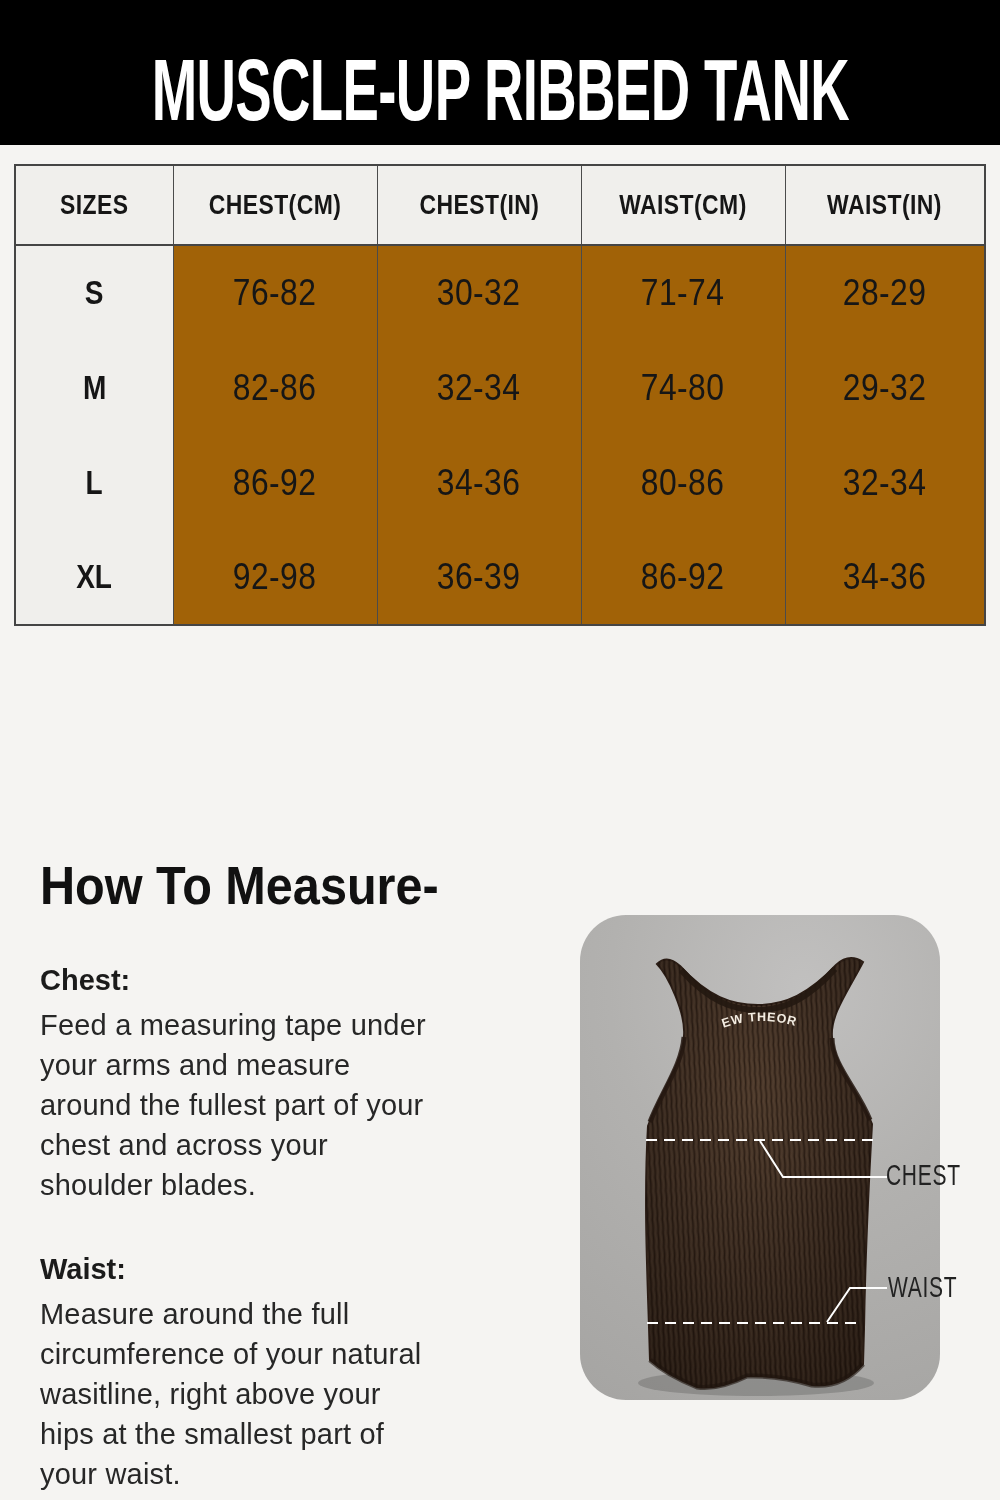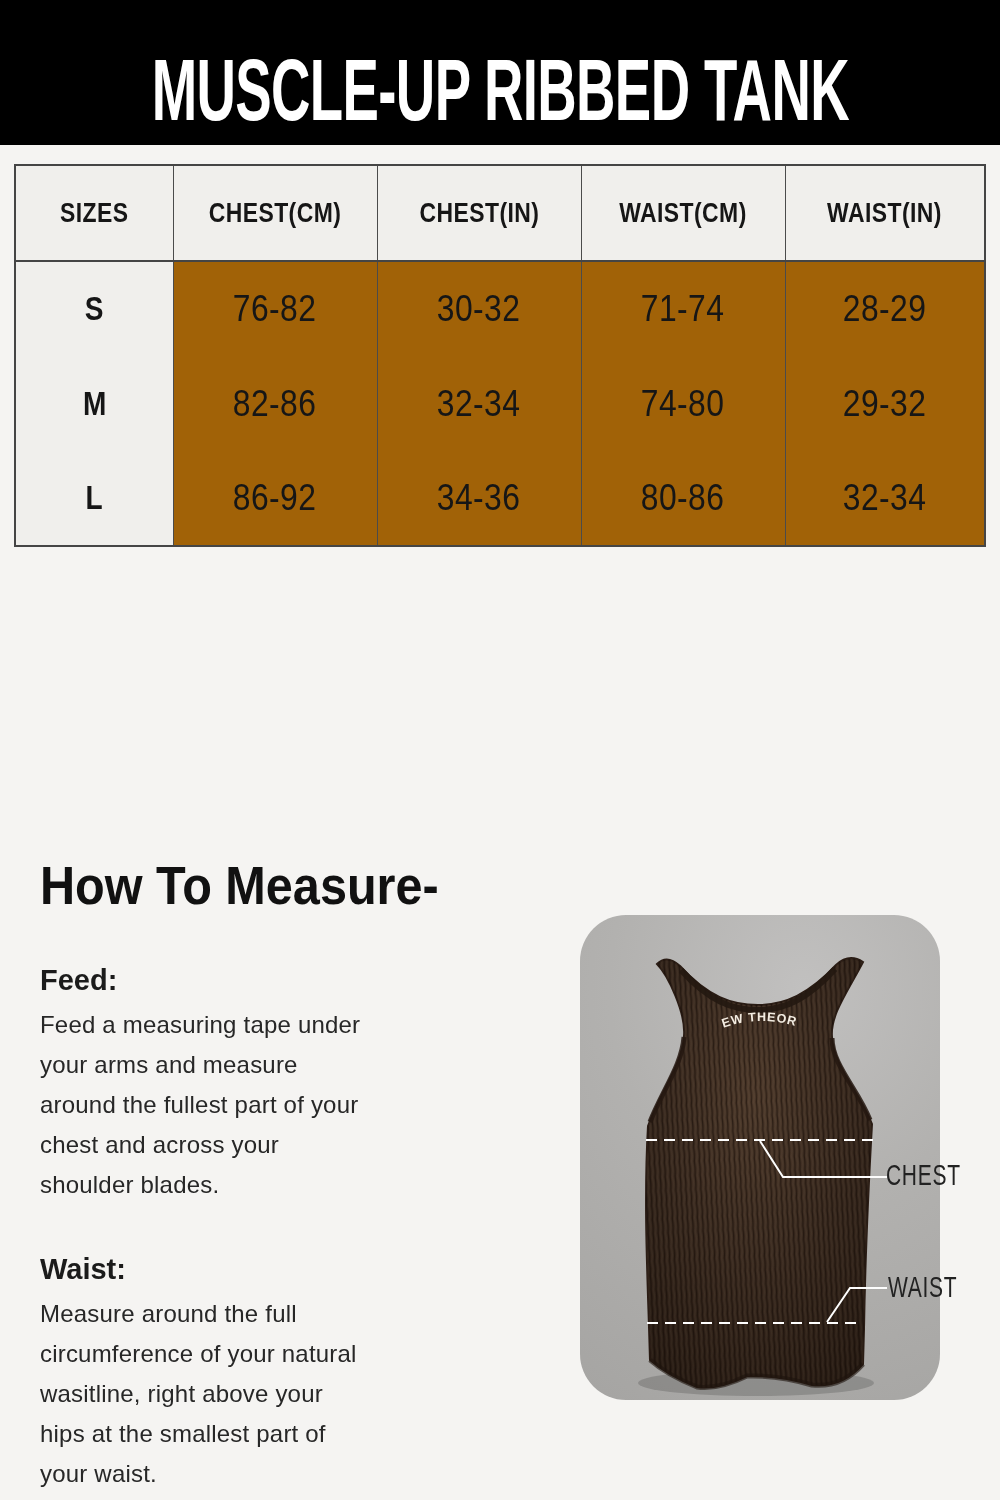--- a/index.html
+++ b/index.html
@@ -20,21 +20,21 @@
     transform:scaleX(.62);transform-origin:center;
   }
   
   table.size-table{
     position:absolute;left:14px;top:164px;width:970px;
     border-collapse:collapse;table-layout:fixed;
     border:2px solid #454545;background:#fdfdfc;
   }
   .size-table th,.size-table td{
     border-left:1px solid #4b4b4b;border-right:1px solid #4b4b4b;
-    text-align:center;vertical-align:middle;padding:8px;color:#161616;
+    text-align:center;vertical-align:middle;padding:0;color:#161616;
   }
   .size-table thead th{
     height:78px;background:#f0efec;border-bottom:2px solid #454545;
   }
   .size-table thead th span{
     display:inline-block;font-size:27px;font-weight:700;letter-spacing:.5px;
     transform:scaleX(.85);transform-origin:center;white-space:nowrap;
   }
   .size-table tbody tr{height:95px;}
   .size-table tbody th{background:#f0efec;}
@@ -51,21 +51,21 @@
   .howto{position:absolute;left:40px;top:854px;width:478px;}
   .howto h2{
     margin:0;font-size:54px;font-weight:700;color:#111;white-space:nowrap;
     transform:scaleX(.9);transform-origin:left center;
   }
   .howto h3{
     margin:48px 0 8px 0;font-size:29px;font-weight:700;color:#1b1b1b;
   }
   .howto h3.waist{}
   .howto p{
-    margin:0;font-size:24px;line-height:40px;color:#272727;
+    margin:0;font-size:29px;line-height:40px;color:#272727;
     letter-spacing:.2px;white-space:pre-line;
   }
   
   .measure-figure{position:absolute;left:560px;top:915px;width:440px;height:485px;margin:0;}
   .figure-bg{
     position:absolute;left:20px;top:0;width:360px;height:485px;
     border-radius:46px;overflow:hidden;
     background:radial-gradient(120% 100% at 62% 15%, #c1c0bf 0%, #b2b1af 45%, #a5a4a2 100%);
   }
   .figure-bg svg{position:absolute;left:0;top:0;width:360px;height:485px;display:block;}
@@ -116,26 +116,33 @@
       <td><span>74-80</span></td>
       <td><span>29-32</span></td>
     </tr>
     <tr>
       <th><span>L</span></th>
       <td><span>86-92</span></td>
       <td><span>34-36</span></td>
       <td><span>80-86</span></td>
       <td><span>32-34</span></td>
     </tr>
+    <tr>
+      <th><span>XL</span></th>
+      <td><span>92-98</span></td>
+      <td><span>36-39</span></td>
+      <td><span>86-92</span></td>
+      <td><span>34-36</span></td>
+    </tr>
   </tbody>
 </table>
 
 <div class="howto">
   <h2>How To Measure-</h2>
-  <h3 class="chest">Feed:</h3>
+  <h3 class="chest">Chest:</h3>
   <p>Feed a measuring tape under
 your arms and measure
 around the fullest part of your
 chest and across your
 shoulder blades.</p>
   <h3 class="waist">Waist:</h3>
   <p>Measure around the full
 circumference of your natural
 wasitline, right above your
 hips at the smallest part of

